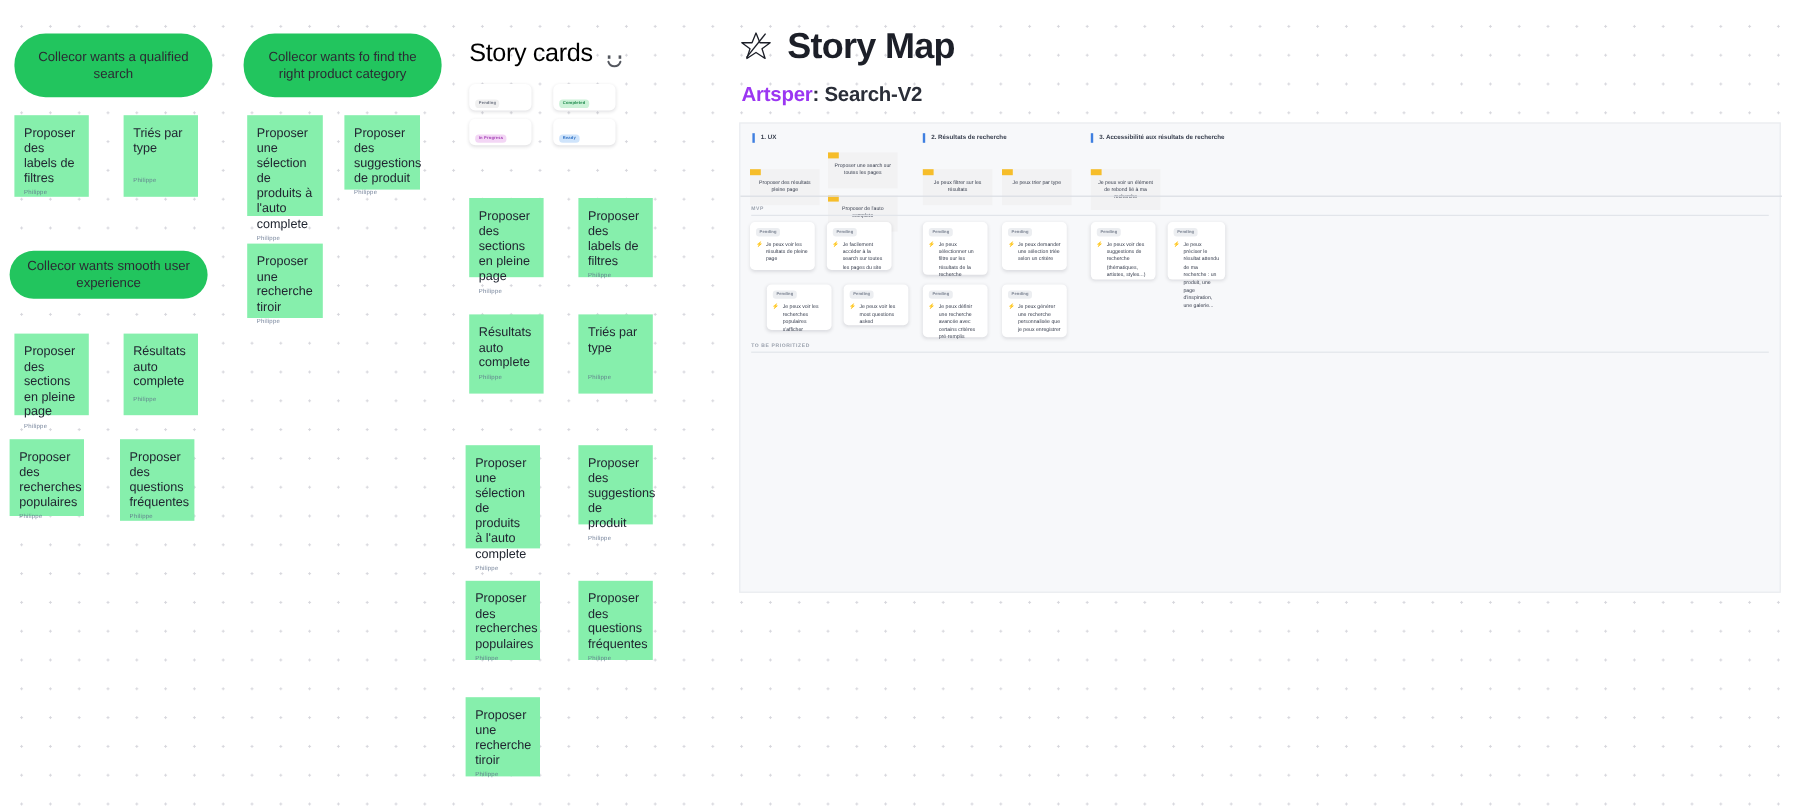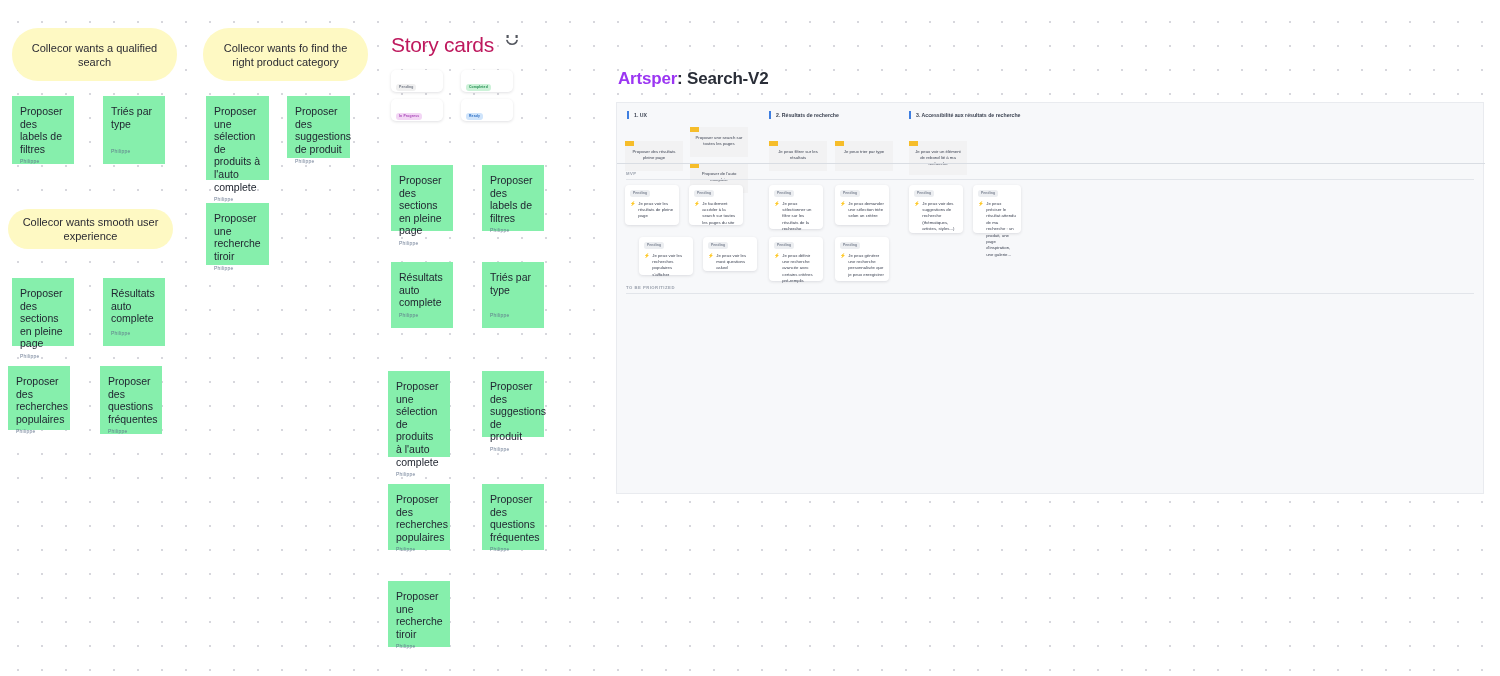--- a/index.html
+++ b/index.html
@@ -11,21 +11,21 @@
     background-position:6px 10px;
     font-family:"Liberation Sans", sans-serif;
     color:#1f2430;
     position:relative;
   }
   .canvas{position:absolute;inset:0;}
 
   
   .epic{
     position:absolute;
-    background:#fef9c3;
+    background:#22c55e;
     border-radius:26px;
     display:flex;align-items:center;justify-content:center;
     text-align:center;
     font-size:11px;
     line-height:14px;
     color:#2b2b33;
     padding:6px 14px;
     box-sizing:border-box;
   }
 
@@ -46,23 +46,23 @@
     margin-top:auto;
     font-size:5px;
     color:#5a6b86;
     letter-spacing:.2px;
     opacity:.85;
   }
 
   
   .sc-title{
     position:absolute;left:391px;top:33px;
-    font-size:21px;font-weight:400;color:#be185d;
+    font-size:21px;font-weight:400;color:#000000;
     letter-spacing:-.3px;
-    display:flex;align-items:flex-start;gap:11px;
+    display:flex;align-items:flex-end;gap:11px;
   }
   .sc-emoji{font-size:13px;line-height:1;transform:translateY(2px);opacity:.8;}
 
   .minicard{
     position:absolute;
     background:#ffffff;
     border-radius:5px;
     box-shadow:0 1px 3px rgba(22,27,40,.13);
     box-sizing:border-box;
     padding:4px 5px;
@@ -248,20 +248,29 @@
     </span>
   </div>
 
   <div id="minicards-layer">
       <div class="minicard" style="left: 391px; top: 70px;"><span class="chip" style="background: rgb(240, 240, 240); color: rgb(109, 115, 128);">Pending</span></div>
       <div class="minicard" style="left: 461px; top: 70px;"><span class="chip" style="background: rgb(204, 242, 216); color: rgb(29, 138, 76);">Completed</span></div>
       <div class="minicard" style="left: 391px; top: 99px;"><span class="chip" style="background: rgb(243, 214, 245); color: rgb(164, 65, 181);">In Progress</span></div>
       <div class="minicard" style="left: 461px; top: 99px;"><span class="chip" style="background: rgb(207, 228, 251); color: rgb(45, 111, 196);">Ready</span></div>
     </div>
 
+  <div class="sm-head">
+    <span class="sm-star">
+      <svg width="26" height="26" viewBox="0 0 26 26">
+        <path d="M13 2.5 L16.3 10.6 L24.8 10.6 L18 15.6 L20.6 23.7 L13 18.7 L5.4 23.7 L8 15.6 L1.2 10.6 L9.7 10.6 Z" fill="none" stroke="#1c1f28" stroke-width="1.1" stroke-linejoin="round"></path>
+        <line x1="5" y1="23" x2="21" y2="3" stroke="#1c1f28" stroke-width="1.1"></line>
+      </svg>
+    </span>
+    <span class="sm-title">Story Map</span>
+  </div>
   <div class="sm-sub">
     <span class="brand">Artsper</span><span>: Search-V2</span>
   </div>
 
   <div class="smboard">
     <div id="cats-layer">
         <div class="catlabel" style="left: 10px; top: 8px;">1. UX</div>
         <div class="catlabel" style="left: 152px; top: 8px;">2. Résultats de recherche</div>
         <div class="catlabel" style="left: 292px; top: 8px;">3. Accessibilité aux résultats de recherche</div>
       </div>

